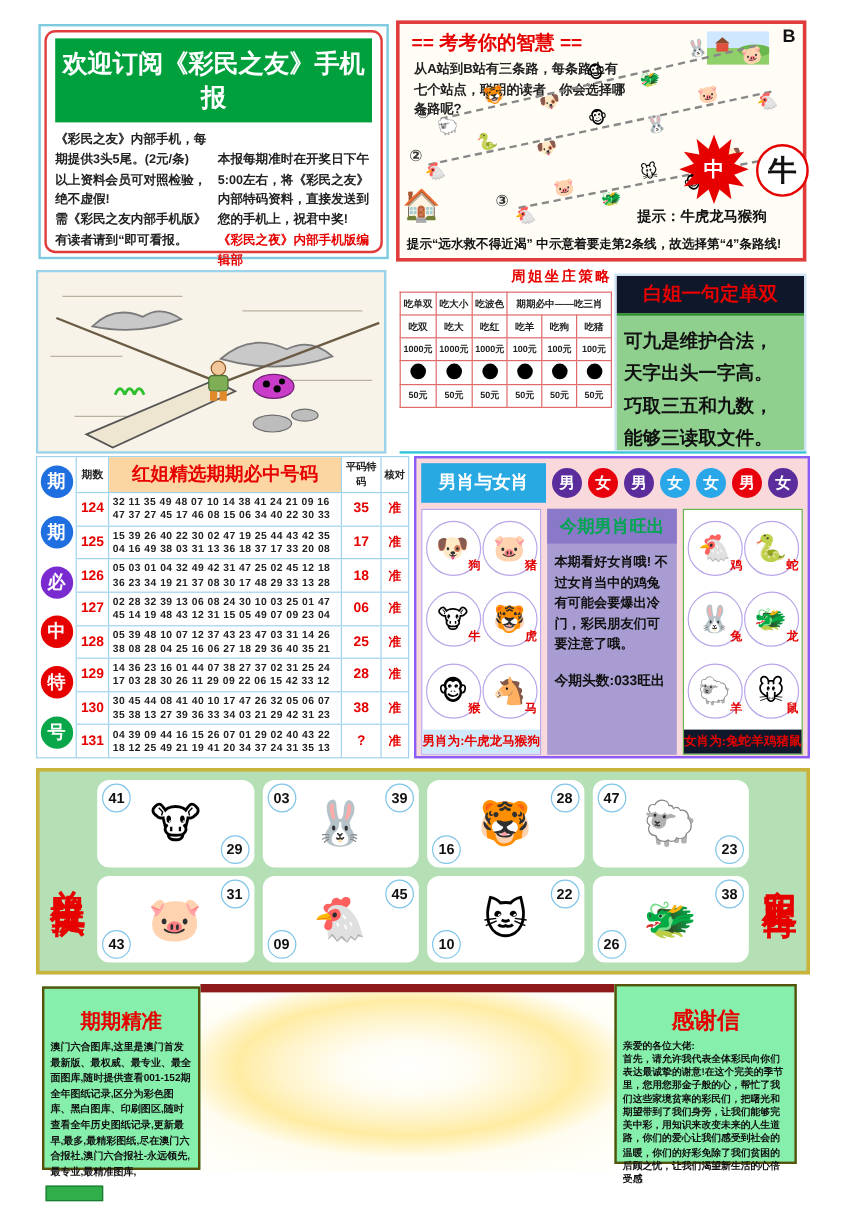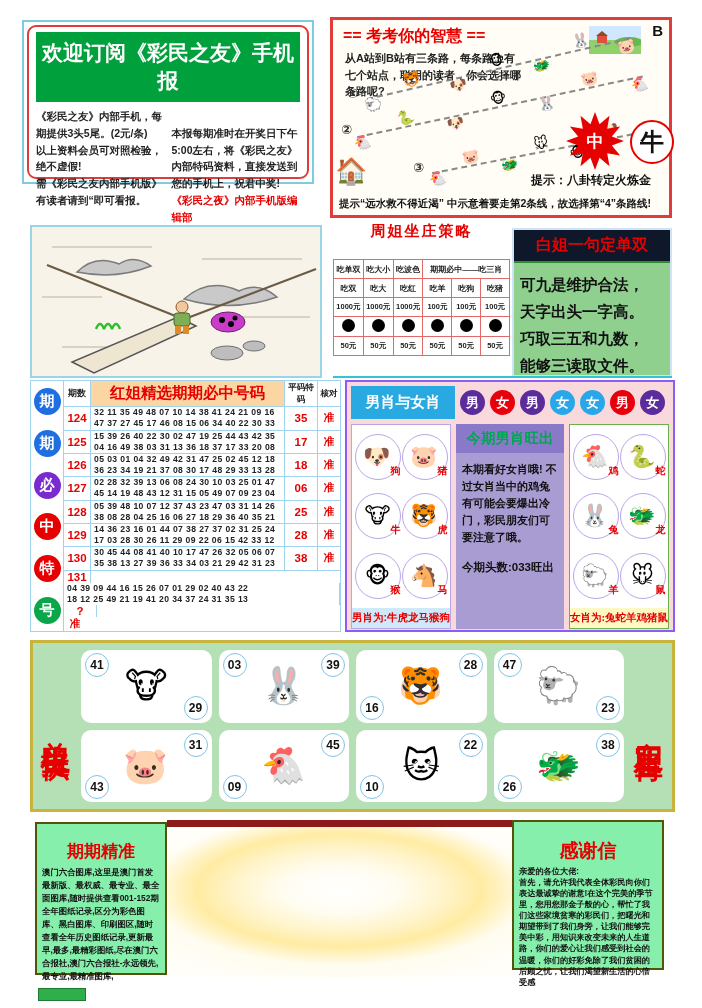--- a/index.html
+++ b/index.html
@@ -1,21 +1,21 @@
 <!DOCTYPE html>
 <html><head>
 <meta charset="utf-8">
 <style>
   html,body{margin:0;padding:0;background:#fff;}
   body{font-family:"Liberation Sans","DejaVu Sans",sans-serif;}
   .page{position:relative;width:702px;height:1008px;background:#ffffff;overflow:hidden;}
   .abs{position:absolute;}
 
   
-  .sub-box{left:22px;top:20px;width:292px;height:164px;border:2px solid #7ecbe0;background:#fff;box-sizing:border-box;}
+  .sub-box{left:32px;top:20px;width:292px;height:196px;border:2px solid #7ecbe0;background:#fff;box-sizing:border-box;}
   .sub-inner{position:absolute;left:3px;top:3px;right:3px;bottom:3px;border:2px solid #e03c3c;border-radius:9px;padding:5px 7px;box-sizing:border-box;}
   .sub-banner{background:#00a03c;color:#fff;font-size:21px;font-weight:bold;text-align:center;padding:7px 2px;letter-spacing:0px;}
   .sub-cols{display:flex;gap:7px;margin-top:6px;}
   .sub-col{flex:1;font-size:10.5px;font-weight:bold;color:#222;line-height:1.6;white-space:pre-line;}
   .sub-red{color:#e60000;font-size:10.5px;font-weight:bold;line-height:1.6;}
 
   
   .wis-box{left:330px;top:17px;width:342px;height:201px;border:3px solid #e03c3c;border-radius:0;background:#fffdf6;box-sizing:border-box;}
   .wis-title{position:absolute;left:10px;top:6px;color:#e60000;font-size:16px;font-weight:bold;}
   .wis-intro{position:absolute;left:12px;top:30px;width:178px;font-size:11px;font-weight:bold;color:#222;line-height:1.5;}
@@ -36,22 +36,22 @@
   .star-badge .zi{position:absolute;left:0;top:0;width:100%;height:100%;display:flex;align-items:center;justify-content:center;color:#fff;font-size:17px;font-weight:bold;}
   .niu-badge{position:absolute;left:297px;top:100px;width:40px;height:40px;border:2px solid #e60000;border-radius:50%;background:#fff;display:flex;align-items:center;justify-content:center;font-size:24px;font-weight:bold;color:#111;}
   .wis-hint{position:absolute;left:198px;top:152px;font-size:12px;font-weight:bold;color:#111;}
   .wis-footer{position:absolute;left:6px;bottom:4px;right:6px;font-size:10.5px;font-weight:bold;color:#111;}
 
   
   .comic{left:30px;top:225px;width:292px;height:153px;border:2px solid #9bd4ea;box-sizing:border-box;background:#f8f3e8;}
 
   
   .strat{left:333px;top:222px;width:177px;height:154px;box-sizing:border-box;}
-  .strat-title{color:#e60000;font-size:15px;font-weight:bold;text-align:center;letter-spacing:2px;}
-  .strat table{width:100%;border-collapse:collapse;margin-top:18px;}
+  .strat-title{color:#e60000;font-size:12px;font-weight:bold;text-align:right;letter-spacing:2px;}
+  .strat table{width:100%;border-collapse:collapse;margin-top:4px;}
   .strat td{border:1px solid #e06a6a;text-align:center;font-weight:bold;color:#222;font-size:8px;padding:2px 0;height:14px;}
   .strat .money{font-size:7.5px;}
   .dotc{display:inline-block;width:13px;height:13px;border-radius:50%;background:#000;}
 
   
   .baijie{left:512px;top:228px;width:160px;height:148px;box-sizing:border-box;border:2px solid #cfe3f5;}
   .bj-head{background:#0f172a;color:#e60000;font-size:16px;font-weight:bold;text-align:center;padding:5px 0;}
   .bj-body{background:#8fd08f;border-top:2px solid #2e8b2e;padding:8px 6px;height:calc(100% - 30px);box-sizing:border-box;}
   .bj-line{color:#111;font-size:15.5px;font-weight:bold;line-height:1.75;}
 
@@ -60,21 +60,21 @@
   .side-col{width:32px;display:flex;flex-direction:column;justify-content:space-around;align-items:center;border-right:1px solid #9fd3ee;}
   .sc{width:27px;height:27px;border-radius:50%;color:#fff;font-size:15px;font-weight:bold;display:flex;align-items:center;justify-content:center;}
   .sc0,.sc1{background:#1f6fe0;} .sc2{background:#7a2bd0;} .sc3,.sc4{background:#e60000;} .sc5{background:#0aa64a;}
   .ntable{flex:1;display:flex;flex-direction:column;}
   .nhead{display:flex;border-bottom:1px solid #9fd3ee;height:29px;}
   .nh-period{width:26px;font-size:9px;font-weight:bold;color:#222;display:flex;align-items:center;justify-content:center;text-align:center;border-right:1px solid #9fd3ee;}
   .nh-title{flex:1;background:#fbd6a2;color:#e60000;font-size:15.5px;font-weight:bold;display:flex;align-items:center;justify-content:center;border-right:1px solid #9fd3ee;}
   .nh-special{width:32px;font-size:8.5px;font-weight:bold;color:#222;display:flex;align-items:center;justify-content:center;text-align:center;border-right:1px solid #9fd3ee;}
   .nh-check{width:22px;font-size:8.5px;font-weight:bold;color:#222;display:flex;align-items:center;justify-content:center;text-align:center;}
   .nrow{display:flex;border-bottom:1px solid #9fd3ee;flex:1;}
-  .nrow:last-child{border-bottom:none;flex-direction:column;}
+  .nrow:last-child{border-bottom:none;}
   .nperiod{width:26px;color:#e60000;font-size:11.5px;font-weight:bold;display:flex;align-items:center;justify-content:center;border-right:1px solid #9fd3ee;}
   .nnums{flex:1;display:flex;flex-direction:column;justify-content:center;padding-left:3px;border-right:1px solid #9fd3ee;}
   .nnums span{font-size:8.6px;font-weight:bold;color:#222;line-height:1.3;letter-spacing:0.4px;}
   .nspecial{width:32px;color:#e60000;font-size:11.5px;font-weight:bold;display:flex;align-items:center;justify-content:center;border-right:1px solid #9fd3ee;}
   .ncheck{width:22px;color:#e60000;font-size:10.5px;font-weight:bold;display:flex;align-items:center;justify-content:center;}
 
   
   .zod{left:345px;top:380px;width:330px;height:252px;box-sizing:border-box;background:#f9d9dc;border:2px solid #8b5cf6;padding:4px;}
   .zod-head{display:flex;align-items:center;gap:5px;}
   .zod-title{width:104px;background:#29a9e1;color:#fff;font-size:15px;font-weight:bold;text-align:center;padding:7px 0;}
@@ -83,21 +83,21 @@
   .zod-cols{display:flex;gap:5px;margin-top:5px;height:205px;}
   .zcol{width:100px;background:#fff;display:flex;flex-direction:column;box-sizing:border-box;}
   .zcol.male{border:1px solid #b9a6e8;}
   .zcol.female{border:1px solid #6ab04c;}
   .zgrid{flex:1;display:grid;grid-template-columns:1fr 1fr;align-items:center;justify-items:center;padding:2px;}
   .zo{position:relative;width:44px;height:44px;border-radius:50%;border:1.5px solid #b9a6e8;display:flex;align-items:center;justify-content:center;background:#fff;}
   .zo-e{font-size:22px;line-height:1;}
   .zo-l{position:absolute;right:-1px;bottom:1px;color:#e60000;font-size:10px;font-weight:bold;}
   .zfoot{height:20px;font-size:10.5px;font-weight:bold;color:#e60000;display:flex;align-items:center;justify-content:center;}
   .zfoot.male{background:#cfe9fb;}
-  .zfoot.female{background:#fef9c3;font-family:Liberation Serif, serif;}
+  .zfoot.female{background:#0f172a;font-family:Liberation Serif, serif;}
   .zcenter{flex:1;background:#a99cd2;display:flex;flex-direction:column;box-sizing:border-box;}
   .zc-title{background:#8a79c8;color:#00a651;font-size:14.5px;font-weight:bold;text-align:center;padding:5px 0;}
   .zc-body{padding:8px 6px;font-size:11px;font-weight:bold;color:#111;line-height:1.55;}
   .zc-head{padding:6px;font-size:11.5px;font-weight:bold;color:#111;}
 
   
   .picks{left:30px;top:640px;width:645px;height:172px;box-sizing:border-box;background:#b5dfb5;border:3px solid #c8b33c;}
   .pk-vt{position:absolute;top:6px;bottom:6px;width:38px;writing-mode:vertical-rl;text-orientation:upright;color:#e60000;font-size:29px;font-weight:bold;display:flex;align-items:center;justify-content:center;letter-spacing:4px;}
   .pk-vt.left{left:4px;} .pk-vt.right{right:4px;}
   .pk-grid{position:absolute;left:48px;right:48px;top:7px;bottom:7px;display:grid;grid-template-columns:repeat(4,1fr);grid-template-rows:1fr 1fr;gap:7px;}
@@ -192,21 +192,21 @@
     <span class="house">🏠</span>
 
     <div class="star-badge">
       <svg width="58" height="58" viewBox="0 0 60 60">
         <polygon fill="#e60000" points="60,30 47.4,34.7 56,45 42.6,42.6 45,56 34.7,47.4 30,60 25.3,47.4 15,56 17.4,42.6 4,45 12.6,34.7 0,30 12.6,25.3 4,15 17.4,17.4 15,4 25.3,12.6 30,0 34.7,12.6 45,4 42.6,17.4 56,15 47.4,25.3"></polygon>
       </svg>
       <span class="zi">中</span>
     </div>
     <div class="niu-badge">牛</div>
 
-    <div class="wis-hint">提示：八卦转定火炼金</div>
+    <div class="wis-hint">提示：牛虎龙马猴狗</div>
     <div class="wis-footer">提示“远水救不得近渴” 中示意着要走第2条线，故选择第“4”条路线!</div>
   </section>
 
   <section class="abs comic">
     <svg width="288" height="149" viewBox="0 0 288 149">
       <rect x="0" y="0" width="288" height="149" fill="#f8f3e8"></rect>
       <line x1="20" y1="20" x2="120" y2="20" stroke="#b9b2a0" stroke-width="1"></line>
       <line x1="170" y1="32" x2="270" y2="32" stroke="#b9b2a0" stroke-width="1"></line>
       <line x1="10" y1="70" x2="70" y2="70" stroke="#b9b2a0" stroke-width="1"></line>
       <line x1="210" y1="90" x2="278" y2="90" stroke="#b9b2a0" stroke-width="1"></line>

